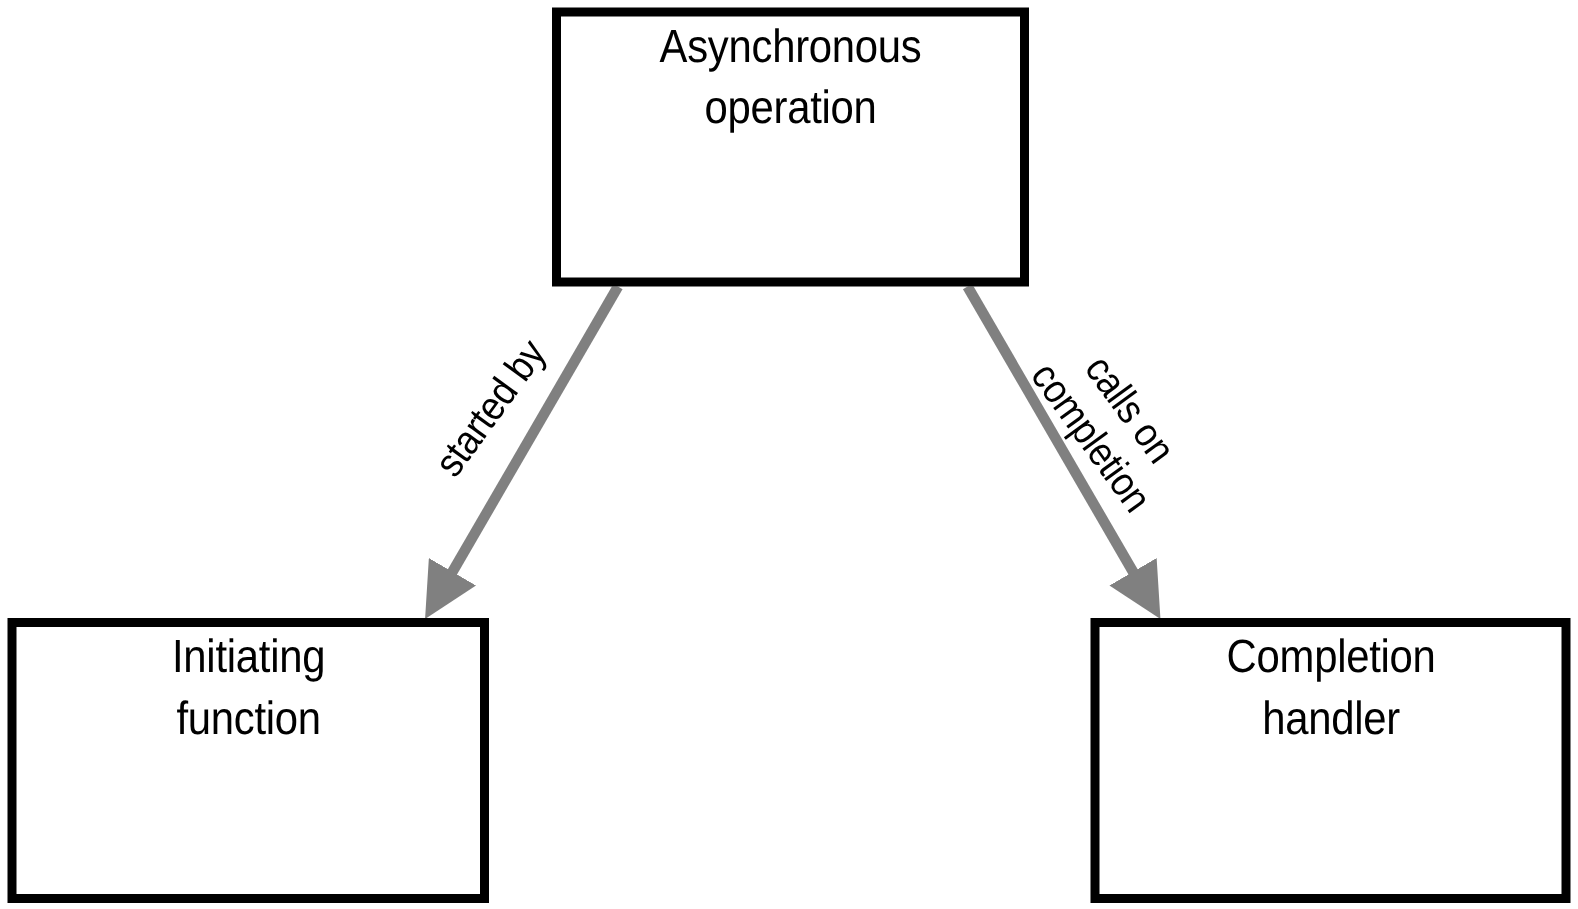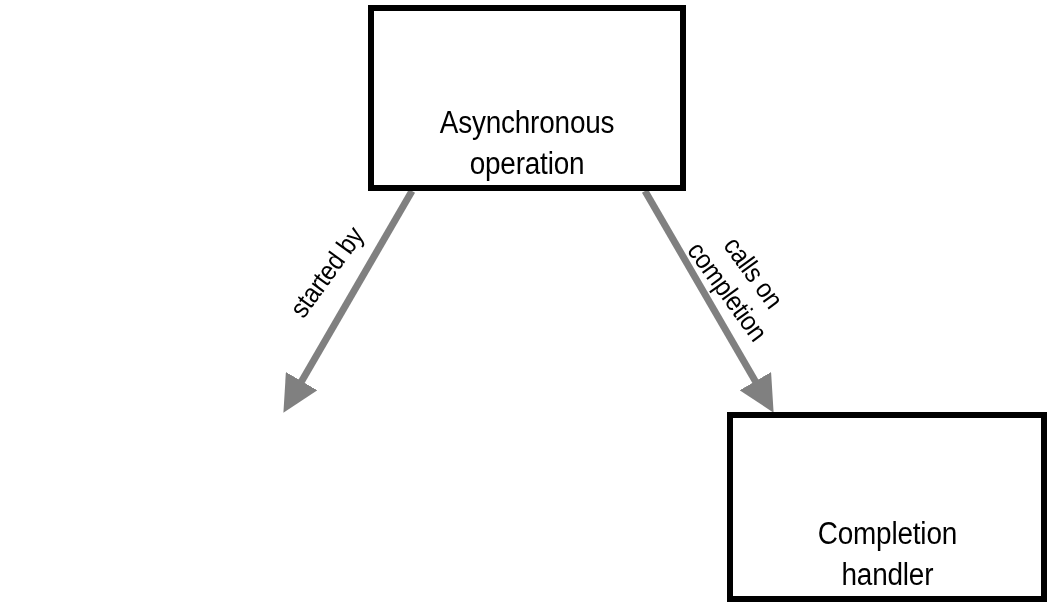--- a/index.html
+++ b/index.html
@@ -23,21 +23,21 @@
     top: 0;
     width: 1052px;
     height: 606px;
   }
   .node-box {
     position: absolute;
     box-sizing: border-box;
     background: #ffffff;
     border: 6px solid #000000;
     display: flex;
-    align-items: flex-end;
+    align-items: flex-start;
     justify-content: center;
     z-index: 3;
   }
   .node-label {
     text-align: center;
     color: #000000;
     font-family: "Liberation Sans", sans-serif;
     font-size: 31px;
     line-height: 1.32;
     letter-spacing: -0.2px;
@@ -102,20 +102,24 @@
     <line x1="412" y1="191" x2="289" y2="403" stroke="#808080" stroke-width="7" marker-end="url(#arrowhead-gray)"></line>
 
     <line x1="645" y1="191" x2="768" y2="403" stroke="#808080" stroke-width="7" marker-end="url(#arrowhead-gray)"></line>
   </svg>
 
   <div class="node-box" id="node-async">
     <div class="node-label">Asynchronous
 operation</div>
   </div>
 
+  <div class="node-box" id="node-initiating">
+    <div class="node-label">Initiating
+function</div>
+  </div>
 
   <div class="node-box" id="node-completion">
     <div class="node-label">Completion
 handler</div>
   </div>
 
   <div class="edge-label" id="edge-label-left">started by</div>
 
   <div class="edge-label" id="edge-label-right">calls on
 completion</div>

